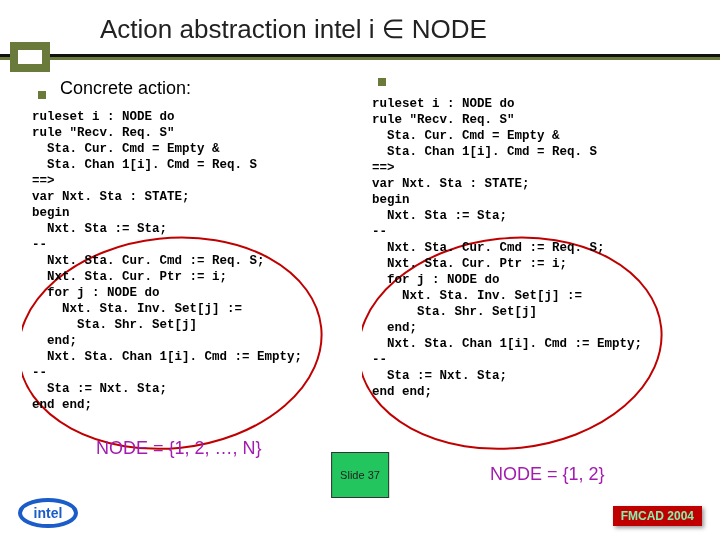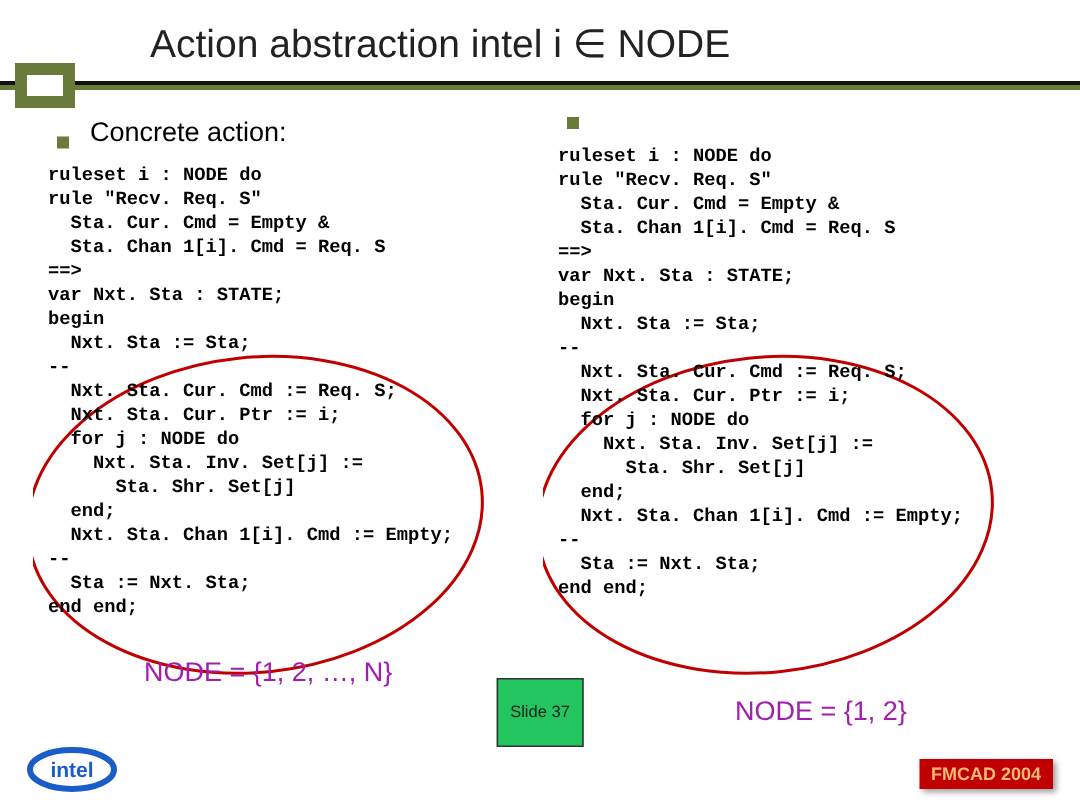--- a/index.html
+++ b/index.html
@@ -112,21 +112,21 @@
     bottom: 10px;
     width: 60px;
     height: 34px;
   }
   .logo svg { width: 100%; height: 100%; }
   .fmcad {
     position: absolute;
     right: 18px;
     bottom: 14px;
     background: #c00000;
-    color: #fdba74;
+    color: #86efac;
     font-size: 12px;
     font-weight: bold;
     padding: 3px 8px;
     box-shadow: 2px 2px 4px rgba(0,0,0,.4);
   }
 </style>
 </head>
 <body>
 
 <div class="title-wrap">Action abstraction intel i ∈ NODE</div>

